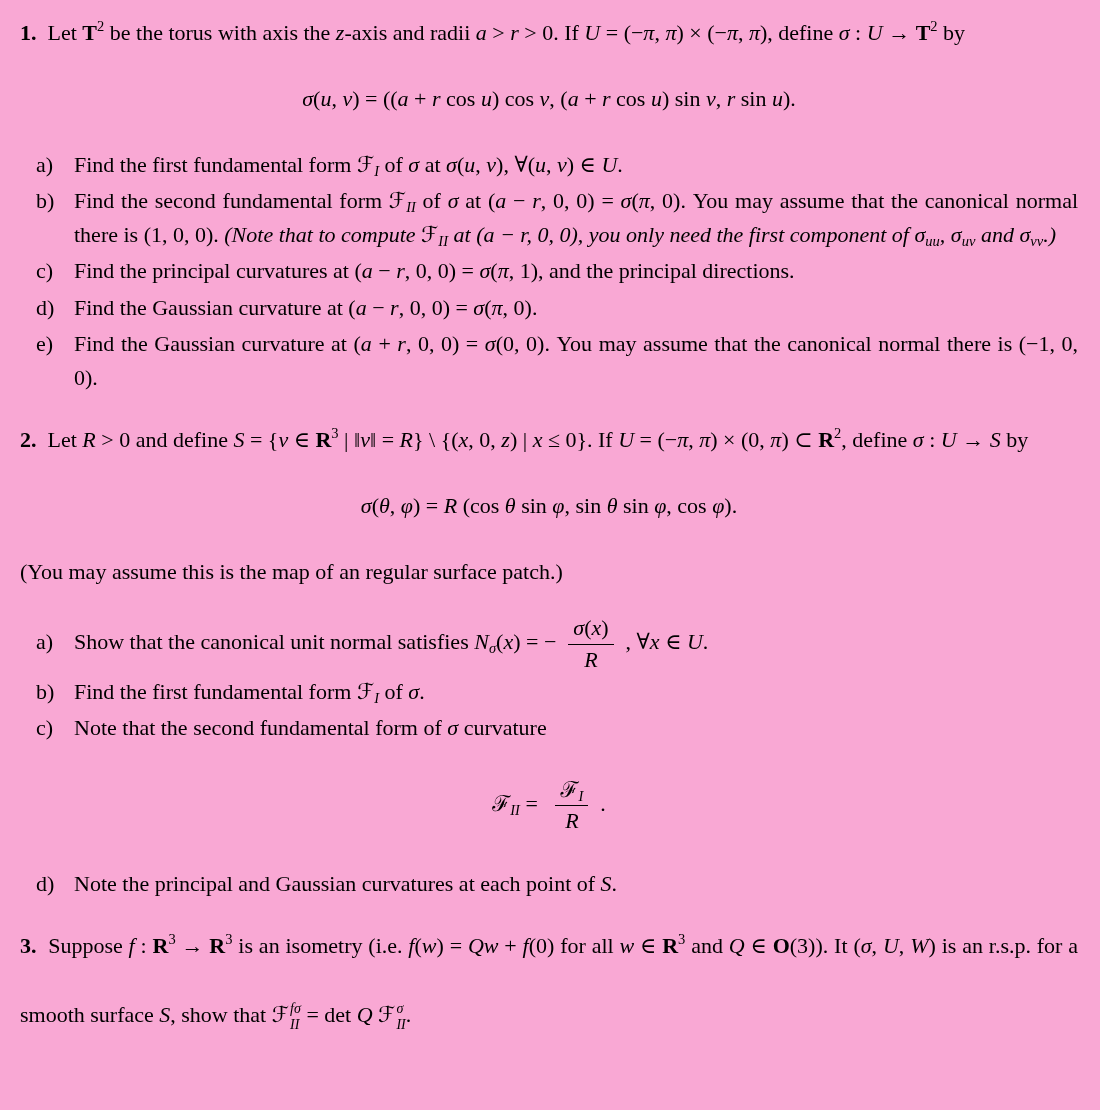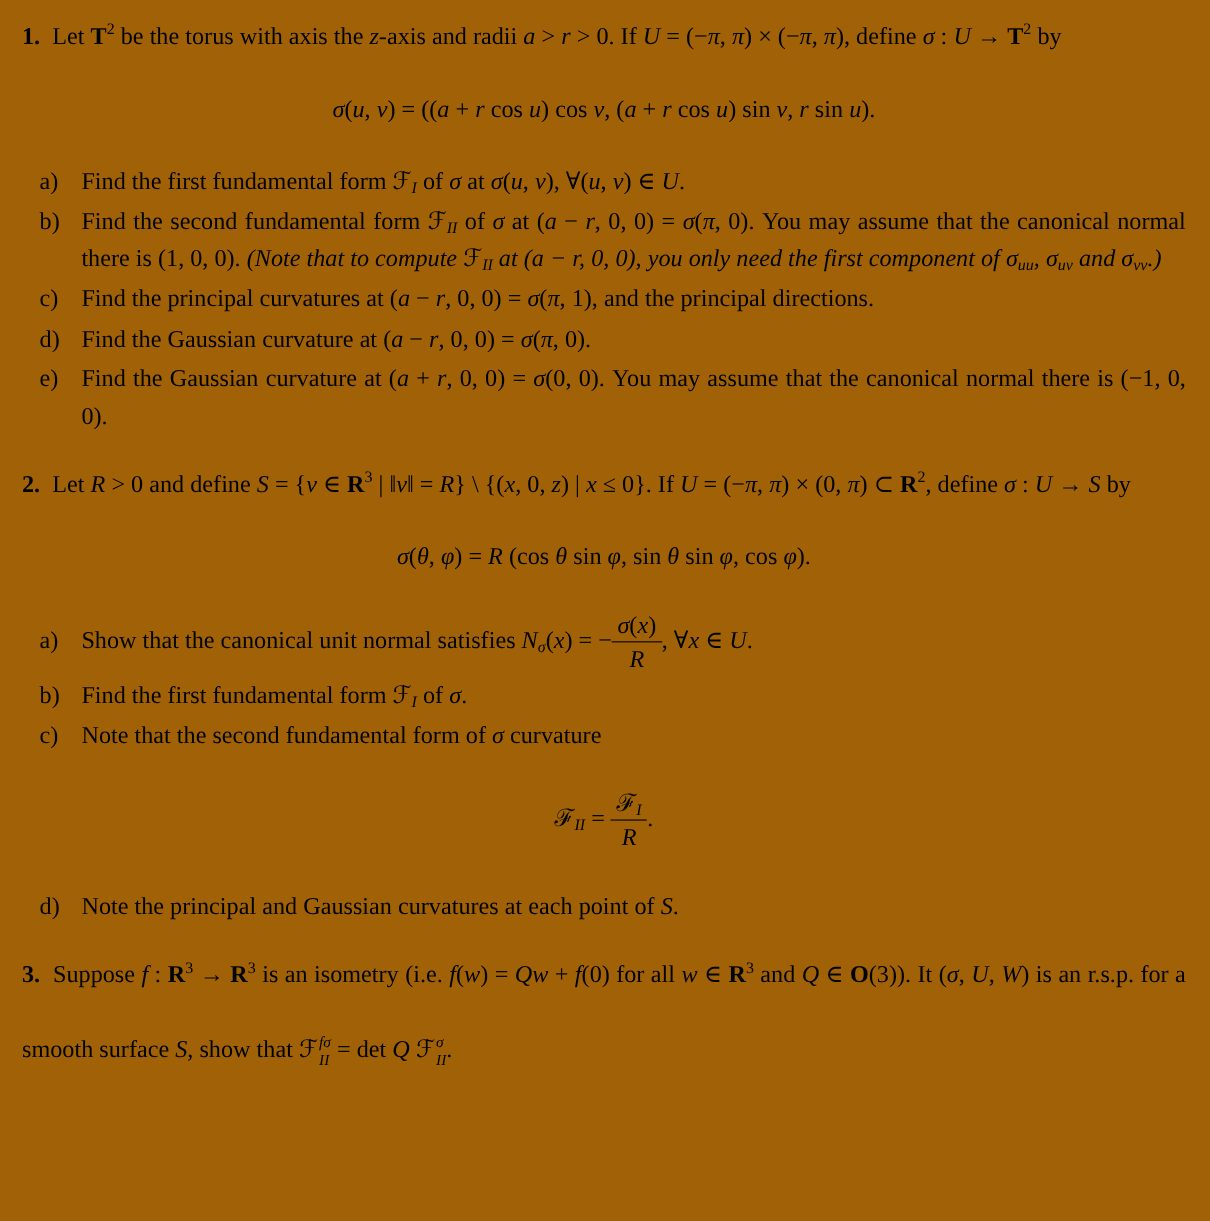--- a/index.html
+++ b/index.html
@@ -5,33 +5,33 @@
   html, body { margin: 0; padding: 0; background: #ffffff; }
   .page {
     width: 1100px;
     min-height: 1110px;
     box-sizing: border-box;
     padding: 16px 22px 20px 20px;
     font-family: "Liberation Serif", "DejaVu Serif", "DejaVu Sans", serif;
     font-size: 22px;
     line-height: 1.55;
     color: #000000;
-    background: #a16207;
+    background: #f9a8d4;
   }
   .para { margin: 0 0 16px 0; text-align: justify; }
   .eq   { text-align: center; margin: 32px 0 32px 0; font-family: Liberation Serif, serif; }
   .list { margin: 0 0 28px 0; }
   .li   { display: flex; align-items: baseline; margin-bottom: 2px; }
   .li .label { flex: 0 0 38px; margin-left: 16px; }
   .li .body  { flex: 1; text-align: justify; }
   .i { font-style: italic; }
   .b { font-weight: bold; }
   .sup { font-size: 0.66em; vertical-align: 0.6em;  line-height: 0; }
   .sub { font-size: 0.66em; vertical-align: -0.25em; line-height: 0; }
-  .frac { display: inline-block; vertical-align: middle; text-align: center; margin: 0 0; line-height: 1.2; }
+  .frac { display: inline-block; vertical-align: middle; text-align: center; margin: 0 12px; line-height: 1.2; }
   .frac .num { display: block; padding: 0 5px 2px 5px; border-bottom: 1.4px solid #000; }
   .frac .den { display: block; padding: 2px 5px 0 5px; }
   .stack { display: inline-block; vertical-align: -0.5em; font-size: 0.64em; line-height: 1.15; font-style: italic; margin-left: 1px; text-align: left; margin-top: 37px; }
   .stack .srow { display: block; }
   .gap-before { margin-top: 26px; }
 </style>
 </head>
 <body>
 
 <div class="page">
@@ -60,20 +60,21 @@
     <div class="li">
       <span class="label">e)</span>
       <span class="body"><span>Find the Gaussian curvature at (</span><span class="i">a</span><span> + </span><span class="i">r</span><span>, 0, 0) = </span><span class="i">σ</span><span>(0, 0). You may assume that the canonical normal there is (−1, 0, 0).</span></span>
     </div>
   </div>
 
   <p class="para"><span class="b">2.</span><span>&nbsp; Let </span><span class="i">R</span><span> &gt; 0 and define </span><span class="i">S</span><span> = {</span><span class="i">v</span><span> ∈ </span><span class="b">R</span><span class="sup">3</span><span> | ‖</span><span class="i">v</span><span>‖ = </span><span class="i">R</span><span>} \ {(</span><span class="i">x</span><span>, 0, </span><span class="i">z</span><span>) | </span><span class="i">x</span><span> ≤ 0}. If </span><span class="i">U</span><span> = (−</span><span class="i">π</span><span>, </span><span class="i">π</span><span>) × (0, </span><span class="i">π</span><span>) ⊂ </span><span class="b">R</span><span class="sup">2</span><span>, define </span><span class="i">σ</span><span> : </span><span class="i">U</span><span> → </span><span class="i">S</span><span> by</span></p>
 
   <div class="eq"><span class="i">σ</span><span>(</span><span class="i">θ</span><span>, </span><span class="i">φ</span><span>) = </span><span class="i">R</span><span> (cos </span><span class="i">θ</span><span> sin </span><span class="i">φ</span><span>, sin </span><span class="i">θ</span><span> sin </span><span class="i">φ</span><span>, cos </span><span class="i">φ</span><span>).</span></div>
 
+  <p class="para"><span>(You may assume this is the map of an regular surface patch.)</span></p>
 
   <div class="list gap-before">
     <div class="li">
       <span class="label">a)</span>
       <span class="body"><span>Show that the canonical unit normal satisfies </span><span class="i">N</span><span class="sub i">σ</span><span>(</span><span class="i">x</span><span>) = −</span><span class="frac"><span class="num"><span class="i">σ</span><span>(</span><span class="i">x</span><span>)</span></span><span class="den"><span class="i">R</span></span></span><span>, ∀</span><span class="i">x</span><span> ∈ </span><span class="i">U</span><span>.</span></span>
     </div>
     <div class="li">
       <span class="label">b)</span>
       <span class="body"><span>Find the first fundamental form ℱ</span><span class="sub i">I</span><span> of </span><span class="i">σ</span><span>.</span></span>
     </div>

